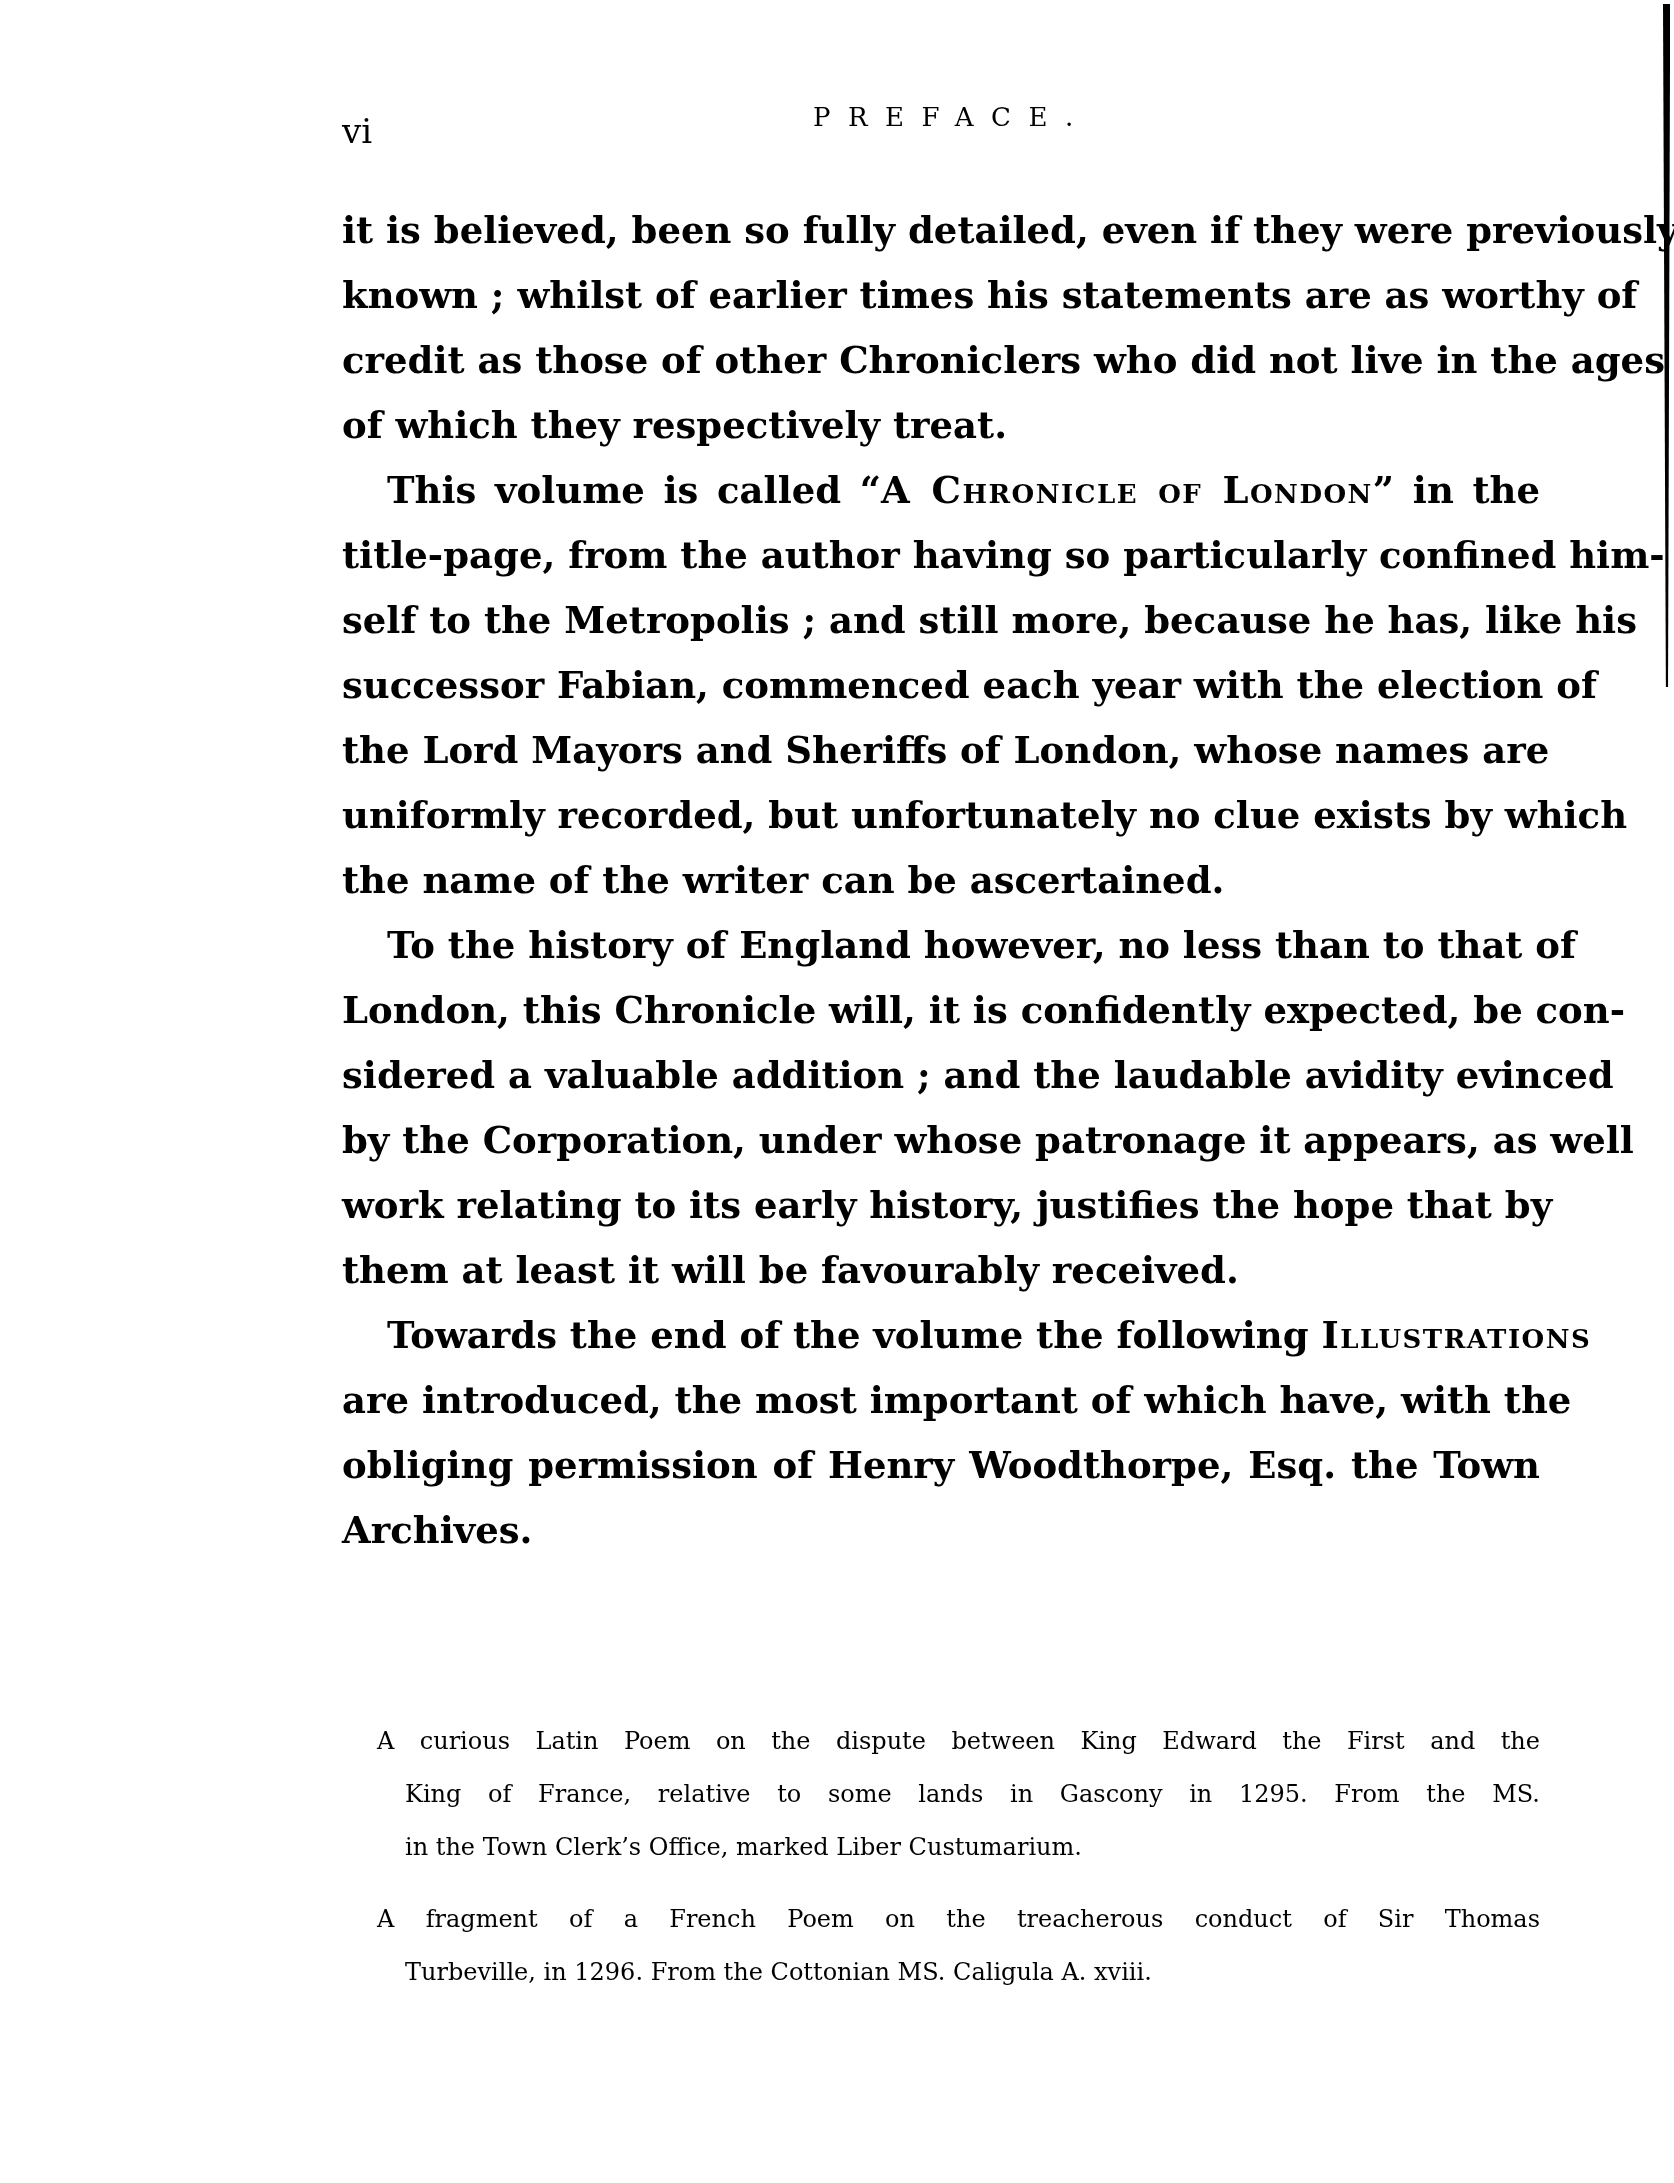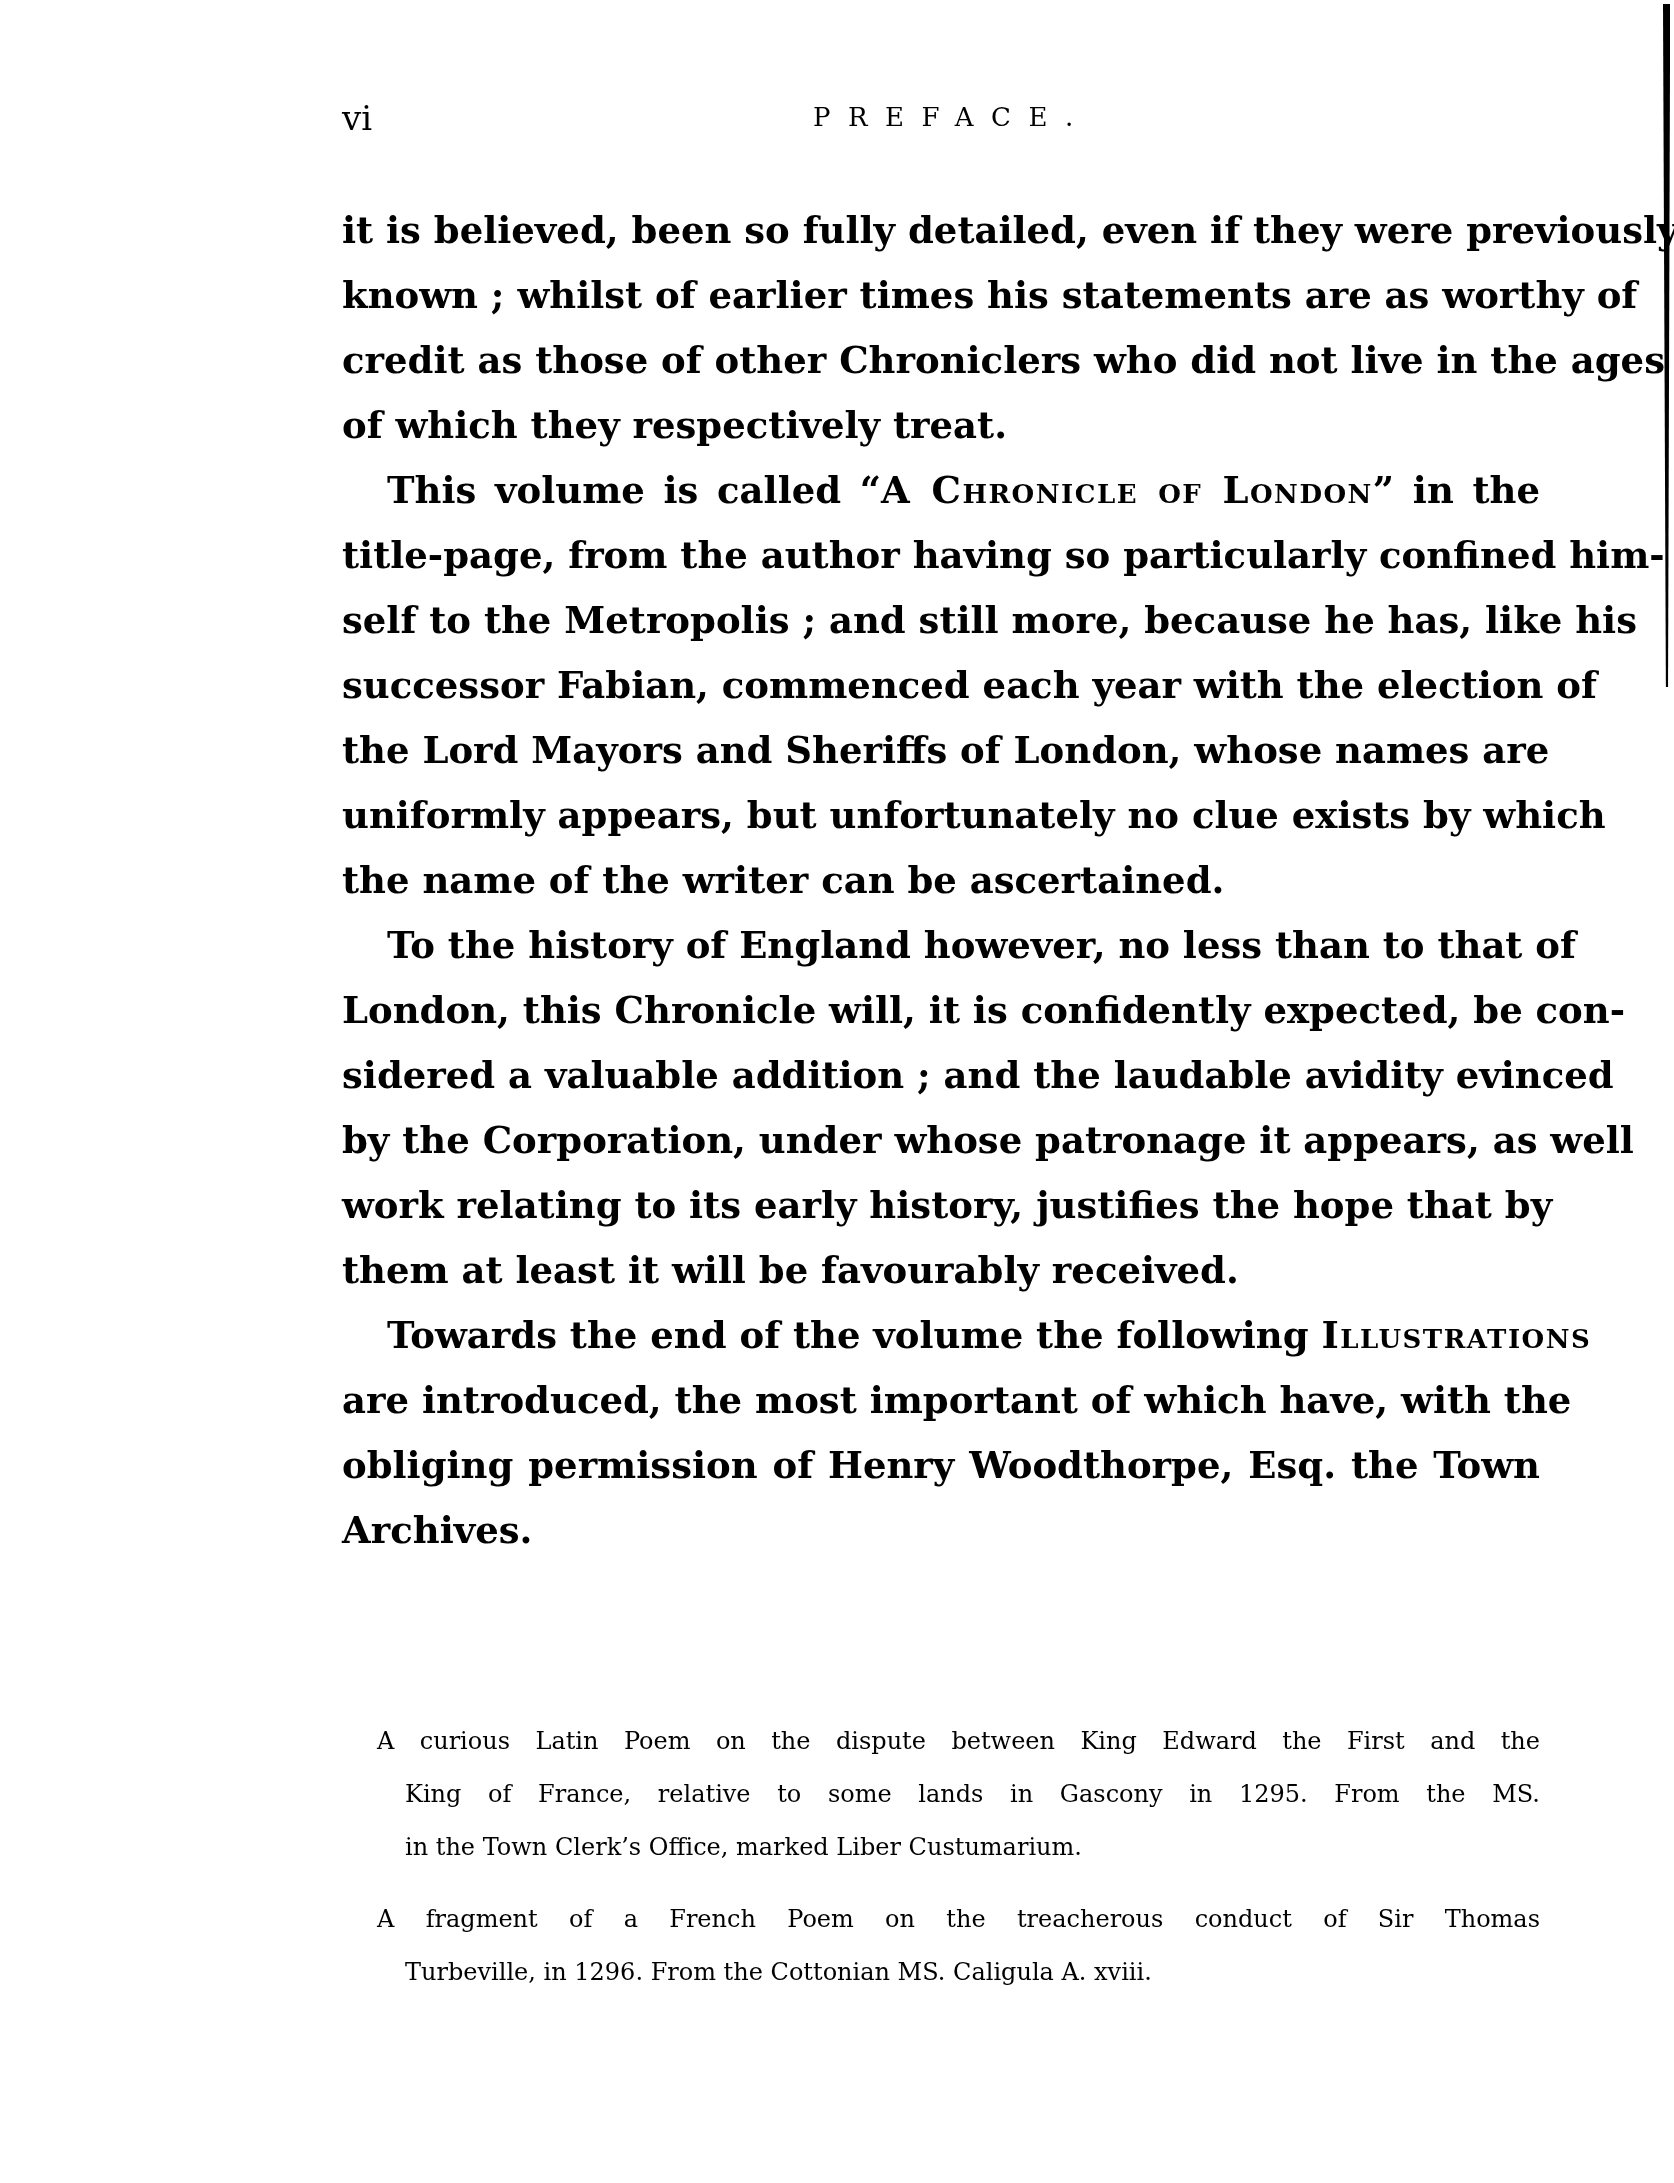--- a/index.html
+++ b/index.html
@@ -1,21 +1,21 @@
 <!DOCTYPE html>
 <html style="font-size:8.2px"><head>
 <meta charset="utf-8">
 <style>
   html, body { margin:0; padding:0; background:#ffffff; }
   body { width:1675px; height:2183px; position:relative; overflow:hidden;
          font-family:"DejaVu Serif","Liberation Serif",serif; color:#000; }
   .edge-bar { position:absolute; left:1663px; top:4.1px; width:7.2px; height:683px;
               background:#000; clip-path:polygon(0 0,100% 0,70% 100%,40% 100%); }
   .running-head { position:absolute; top:98px; left:342px; width:1197px; height:46px; }
-  .folio { position:absolute; left:0; top:0; font-size:34px; }
+  .folio { position:absolute; left:0; top:13px; font-size:34px; }
   .head-title { position:absolute; left:471px; top:4.1px; font-size:26px; letter-spacing:17.5px; }
   .body-text { position:absolute; left:342px; top:198px; width:1198px;
                font-size:37px; line-height:65px; text-align:justify; }
   .para { margin:0; text-indent:0;font-weight:bold; }
   .para.indent { text-indent:45px; }
   .line { display:block; text-align:justify; text-align-last:justify; white-space:nowrap; height:65px; }
   .line.last { text-align-last:left; }
   .sc { font-variant:small-caps; letter-spacing:1.5px; }
   .notes { position:absolute; left:377px; top:1715px; width:1163px; font-size:24px; line-height:53px; }
   .note { margin:0 0 18.5px 0; }
@@ -38,21 +38,21 @@
     <span class="line">known ; whilst of earlier times his statements are as worthy of</span>
     <span class="line">credit as those of other Chroniclers who did not live in the ages</span>
     <span class="line last">of which they respectively treat.</span>
   </p>
   <p class="para indent">
     <span class="line"><span>This volume is called “</span><span class="sc">A Chronicle of London</span><span>” in the</span></span>
     <span class="line" style="text-indent:0">title-page, from the author having so particularly confined him-</span>
     <span class="line" style="text-indent:0">self to the Metropolis ; and still more, because he has, like his</span>
     <span class="line" style="text-indent:0">successor Fabian, commenced each year with the election of</span>
     <span class="line" style="text-indent:0">the Lord Mayors and Sheriffs of London, whose names are</span>
-    <span class="line" style="text-indent:0">uniformly appears, but unfortunately no clue exists by which</span>
+    <span class="line" style="text-indent:0">uniformly recorded, but unfortunately no clue exists by which</span>
     <span class="line last" style="text-indent:0">the name of the writer can be ascertained.</span>
   </p>
   <p class="para indent">
     <span class="line">To the history of England however, no less than to that of</span>
     <span class="line" style="text-indent:0">London, this Chronicle will, it is confidently expected, be con-</span>
     <span class="line" style="text-indent:0">sidered a valuable addition ; and the laudable avidity evinced</span>
     <span class="line" style="text-indent:0">by the Corporation, under whose patronage it appears, as well</span>
     <span class="line" style="text-indent:0">work relating to its early history, justifies the hope that by</span>
     <span class="line last" style="text-indent:0">them at least it will be favourably received.</span>
   </p>

